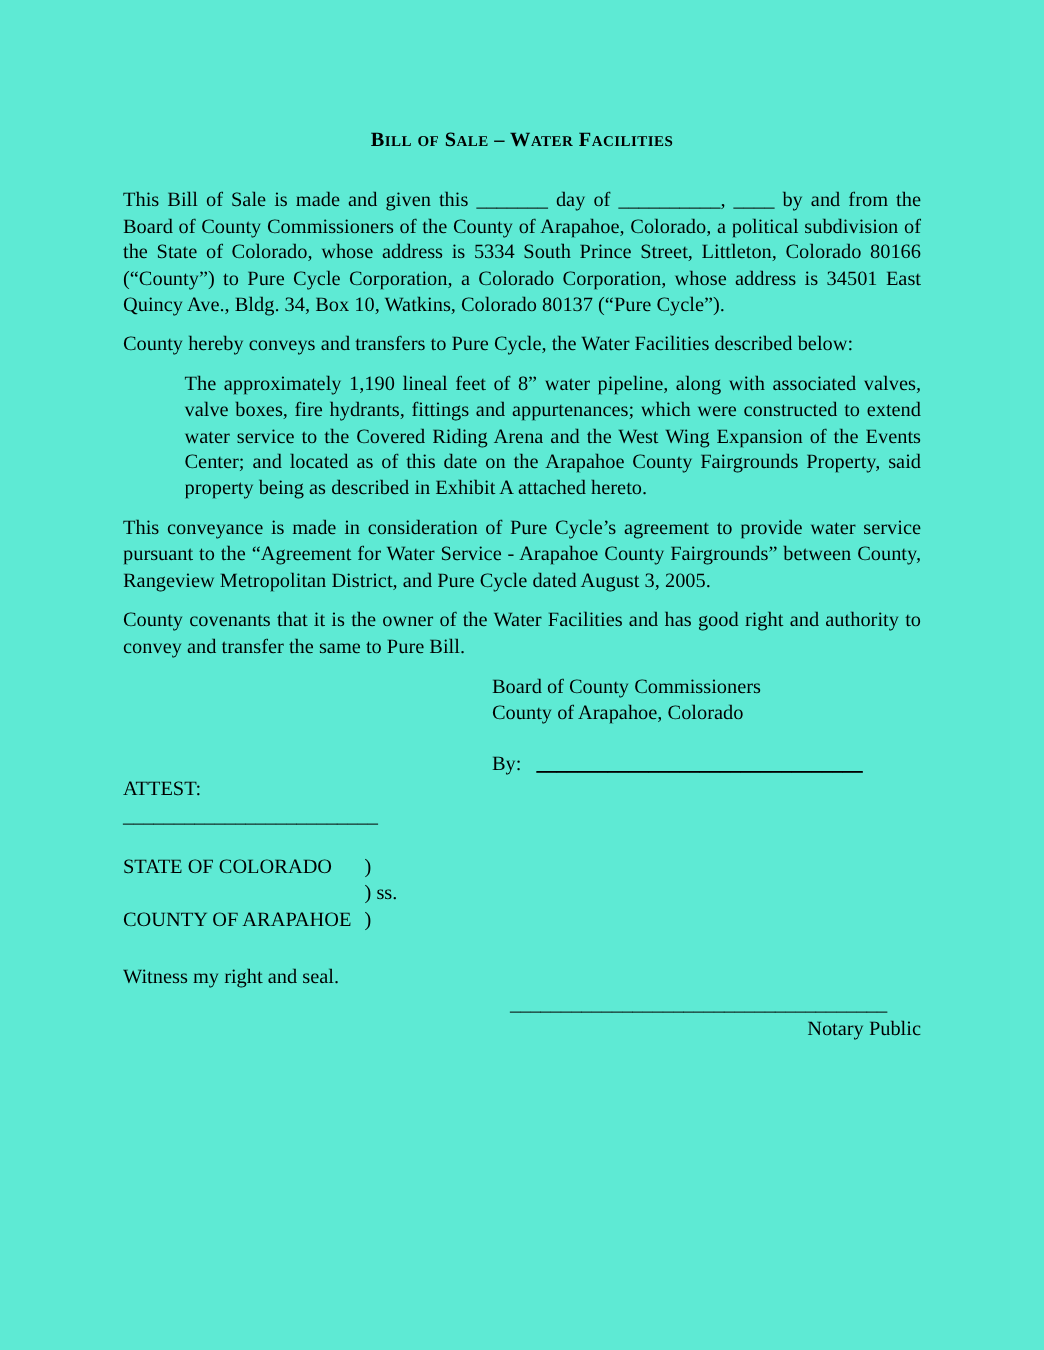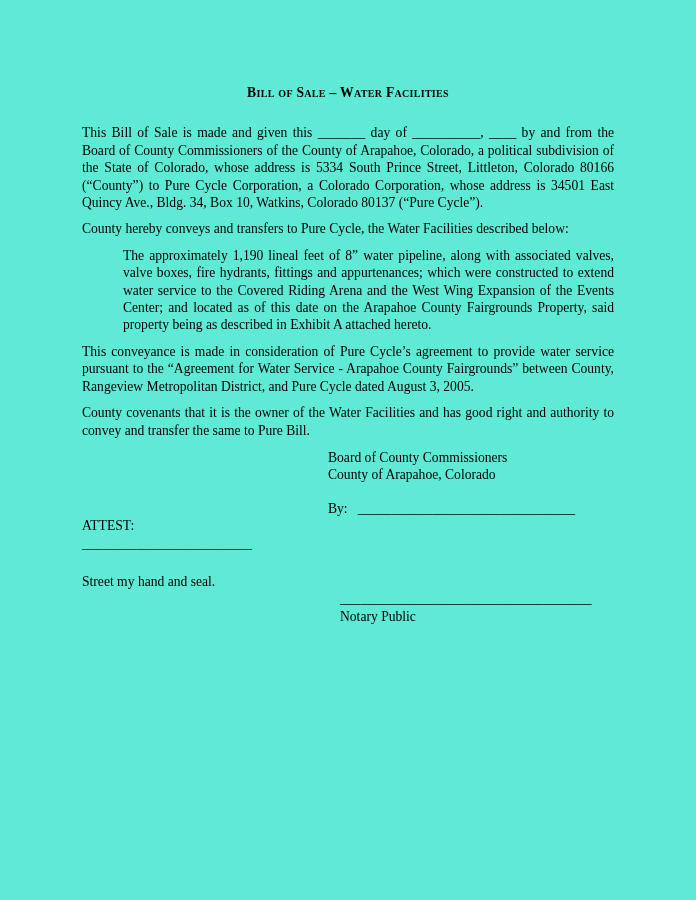--- a/index.html
+++ b/index.html
@@ -33,33 +33,33 @@
   p { margin: 0; }
   .just { text-align: justify; }
   .p-intro         { margin-top: 23px; }
   .p-lead          { margin-top: 9px; }
   .p-facilities    { margin-top: 9px; margin-left: 41px; }
   .p-consideration { margin-top: 9px; }
   .p-covenant      { margin-top: 9px; }
 
   .sig-org   { margin-top: 10px; margin-left: 246px; }
   .by-row    { margin-top: 16px; margin-left: 246px; white-space: nowrap; }
-  .by-blank  { display: inline-block; margin-left: 10px; }
+  .by-blank  { display: inline-block; margin-left: 10px; text-decoration: underline; }
   .attest-row  { margin-top: 0; }
   .attest-line { margin-top: 0; }
 
   .state-block { margin-top: 17px; }
   .state-row .col1 { display: inline-block; width: 161px; }
 
   .p-ack     { margin-top: 17px; }
   .p-witness { margin-top: 21px; }
 
   .notary-sig   { margin-left: 258px; }
   .notary-blank { margin-top: 0; }
-  .notary-name  { margin-top: 0; }
+  .notary-name  { margin-top: 0; text-align: right; }
 
   .p-commission { margin-top: 25px; }
 </style>
 </head>
 <body>
 
 <div class="page">
 
   <h1 class="doc-title">Bill of Sale – Water Facilities</h1>
 
@@ -78,23 +78,34 @@
       <div>Board of County Commissioners</div>
       <div>County of Arapahoe, Colorado</div>
     </div>
     <div class="by-row">
       <span>By:</span><span class="by-blank">________________________________</span>
     </div>
     <div class="attest-row">ATTEST:</div>
     <div class="attest-line">_________________________</div>
   </div>
 
+  <div class="state-block">
+    <div class="state-row">
+      <span class="col1">STATE OF COLORADO</span><span>)</span>
+    </div>
+    <div class="state-row">
+      <span class="col1"></span><span>) ss.</span>
+    </div>
+    <div class="state-row">
+      <span class="col1">COUNTY OF ARAPAHOE</span><span>)</span>
+    </div>
+  </div>
 
 
-  <p class="p-witness">Street my hand and seal.</p>
+  <p class="p-witness">Witness my right and seal.</p>
 
   <div class="notary-sig">
     <div class="notary-blank">_____________________________________</div>
     <div class="notary-name">Notary Public</div>
   </div>
 
 
 </div>
 
 </body></html>

